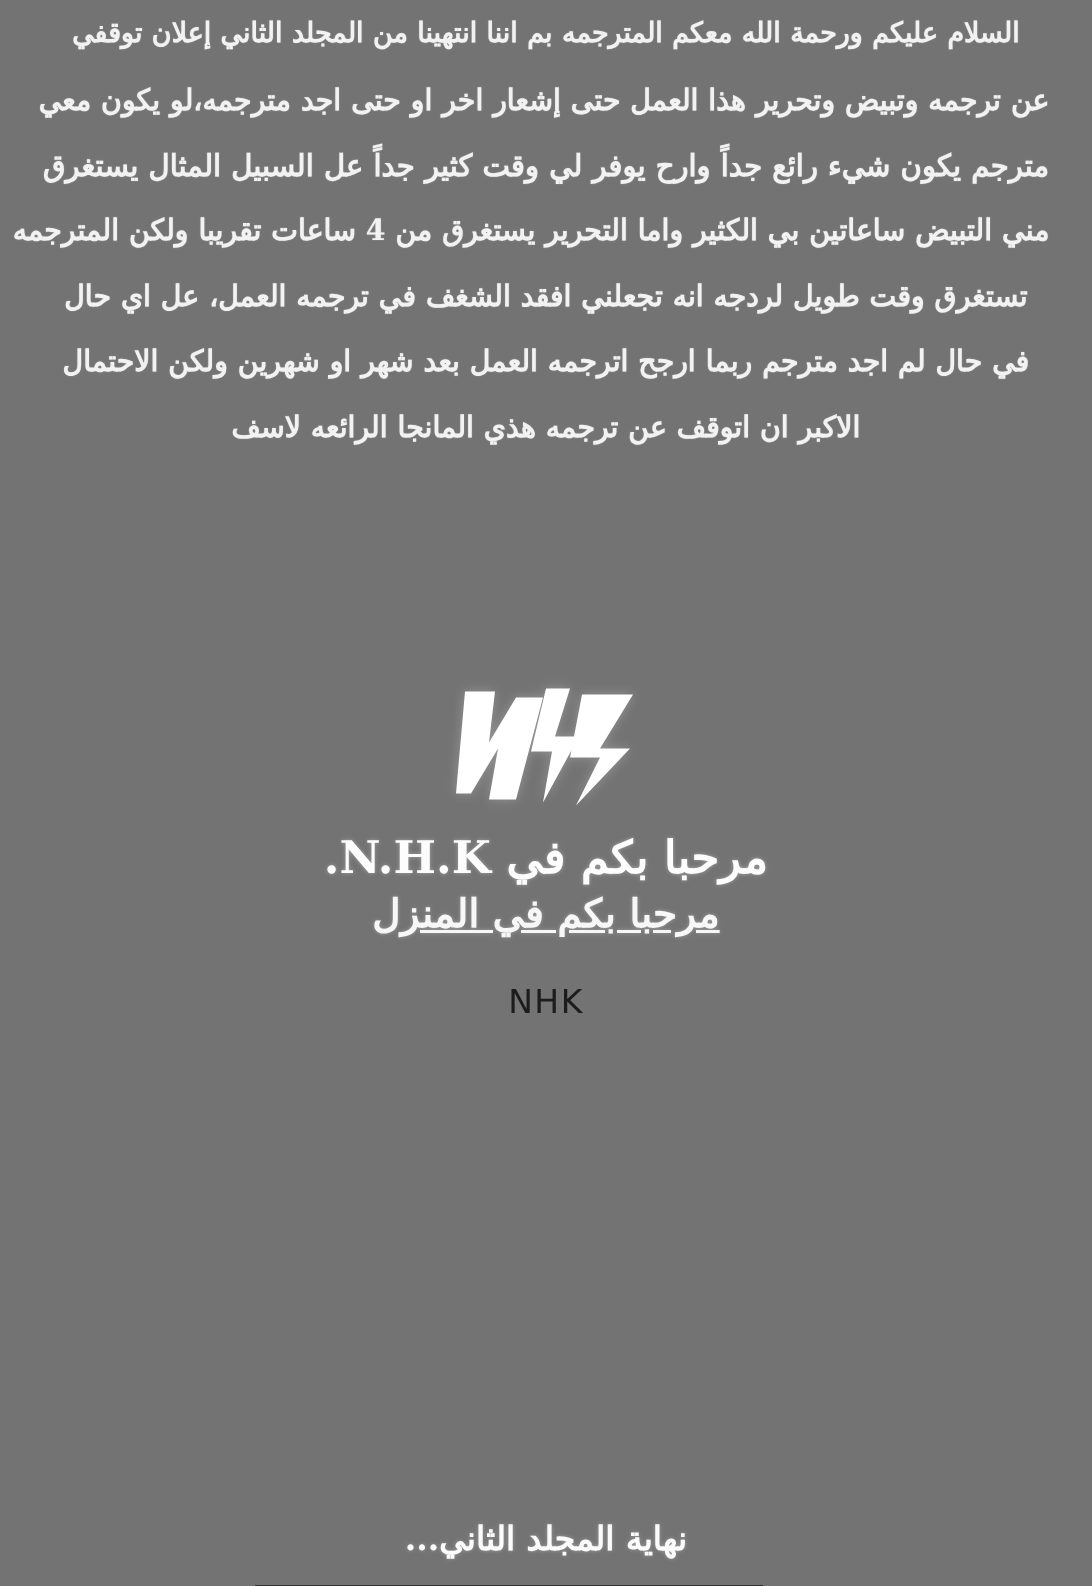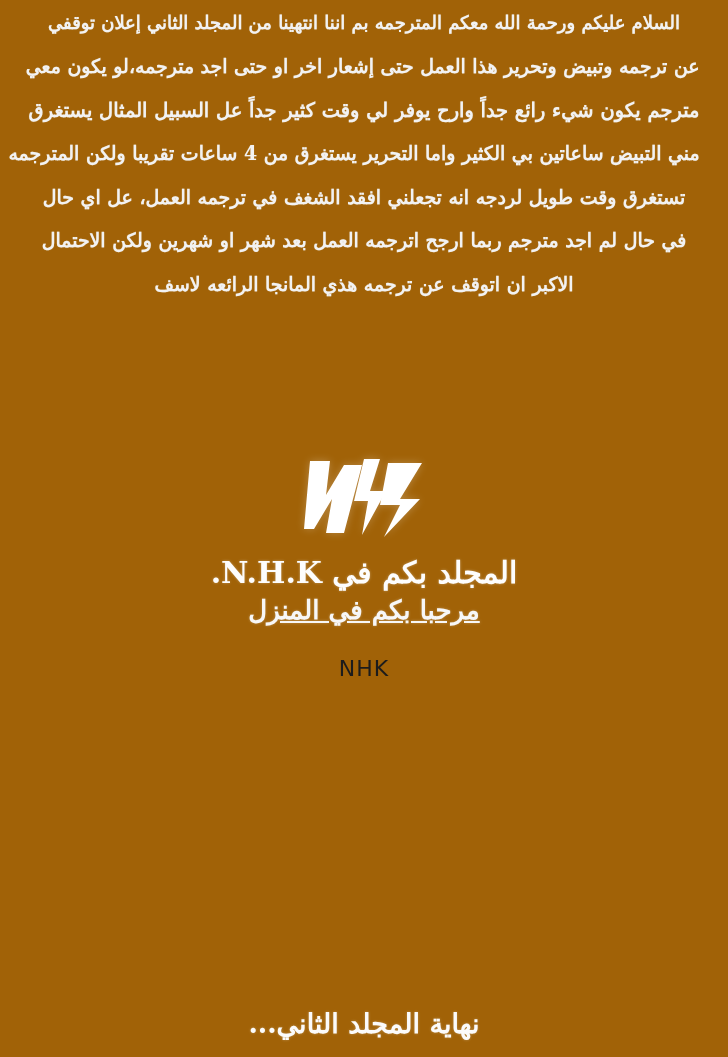--- a/index.html
+++ b/index.html
@@ -12,21 +12,21 @@
     height: 1057px;
     position: relative;
     overflow: hidden;
     font-family: "DejaVu Sans", sans-serif;
     color: #ffffff;
   }
 
   .page {
     position: absolute;
     inset: 0;
-    background: #a16207;
+    background: #737373;
   }
 
   
   .note-block {
     position: absolute;
     top: 14px;
     left: 0;
     right: 0;
     padding: 0 18px;
     text-align: center;
@@ -121,21 +121,21 @@
   
   .end-caption {
     position: absolute;
     bottom: 18px;
     left: 0;
     right: 0;
     text-align: center;
     direction: rtl;
     font-family: "DejaVu Serif", serif;
     font-weight: 700;
-    font-size: 27px;
+    font-size: 22px;
     color: #fbfbfb;
     text-shadow: 0 0 3px rgba(255,255,255,0.3);
     white-space: nowrap;
   }
 </style>
 </head>
 <body>
 
 <div class="page">
 
@@ -156,20 +156,20 @@
         <path d="M6,6 L26,6 L22,40 L40,10 L58,10 L40,78 L22,78 L28,44 L10,74 L0,74 Z"></path>
 
         <path d="M60,4 L76,4 L66,36 L82,36 L58,80 L64,46 L50,46 Z"></path>
 
         <path d="M84,8 L118,8 L96,44 L116,44 L80,82 L96,50 L76,50 Z"></path>
       </g>
     </svg>
   </div>
 
   <div class="welcome-block">
-    <span class="welcome-main">المجلد بكم في N.H.K.</span>
+    <span class="welcome-main">مرحبا بكم في N.H.K.</span>
     <span class="welcome-sub">مرحبا بكم في المنزل</span>
   </div>
   <div class="watermark">NHK</div>
 
   <div class="end-caption">نهاية المجلد الثاني...</div>
 
 </div>
 
 </body></html>

